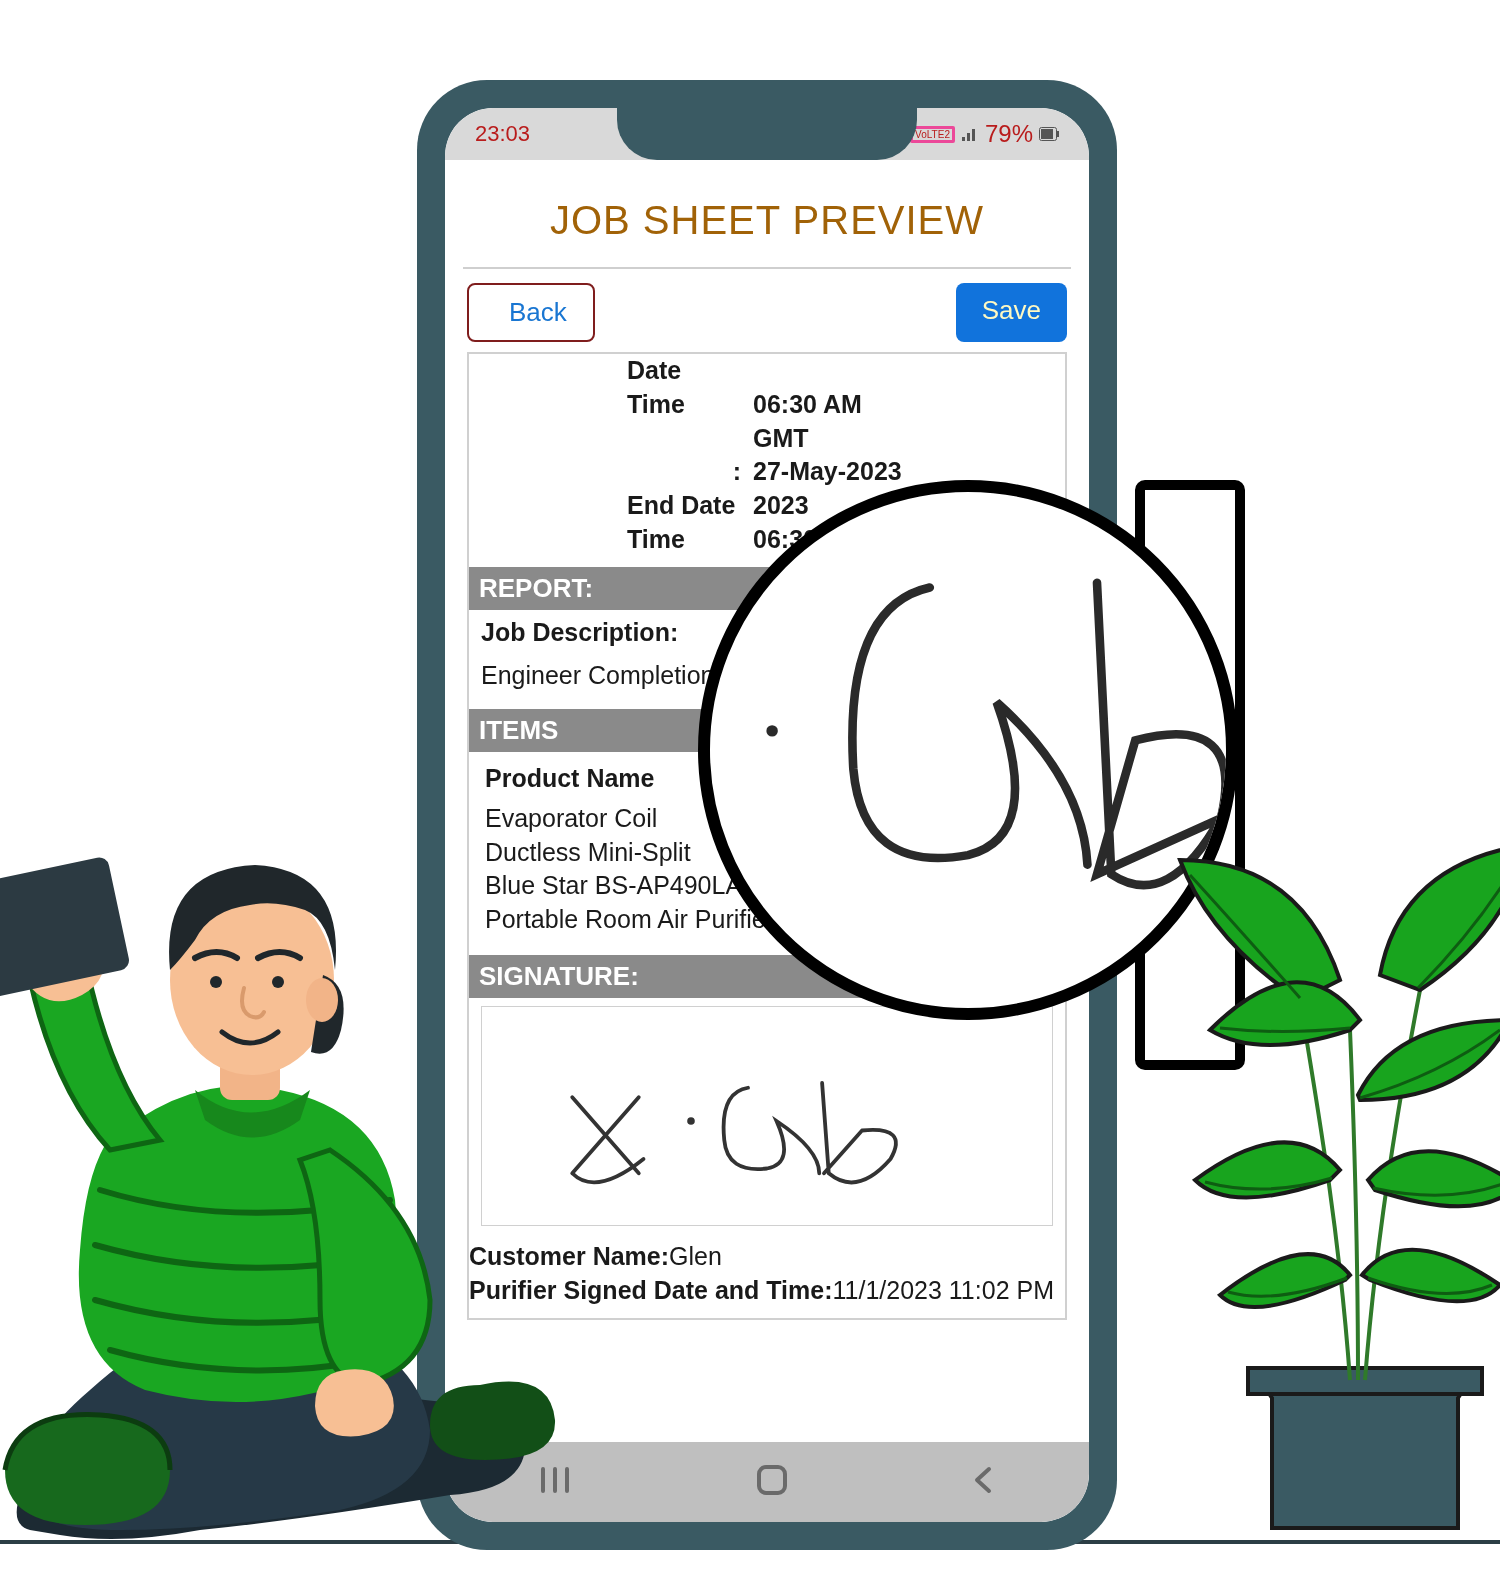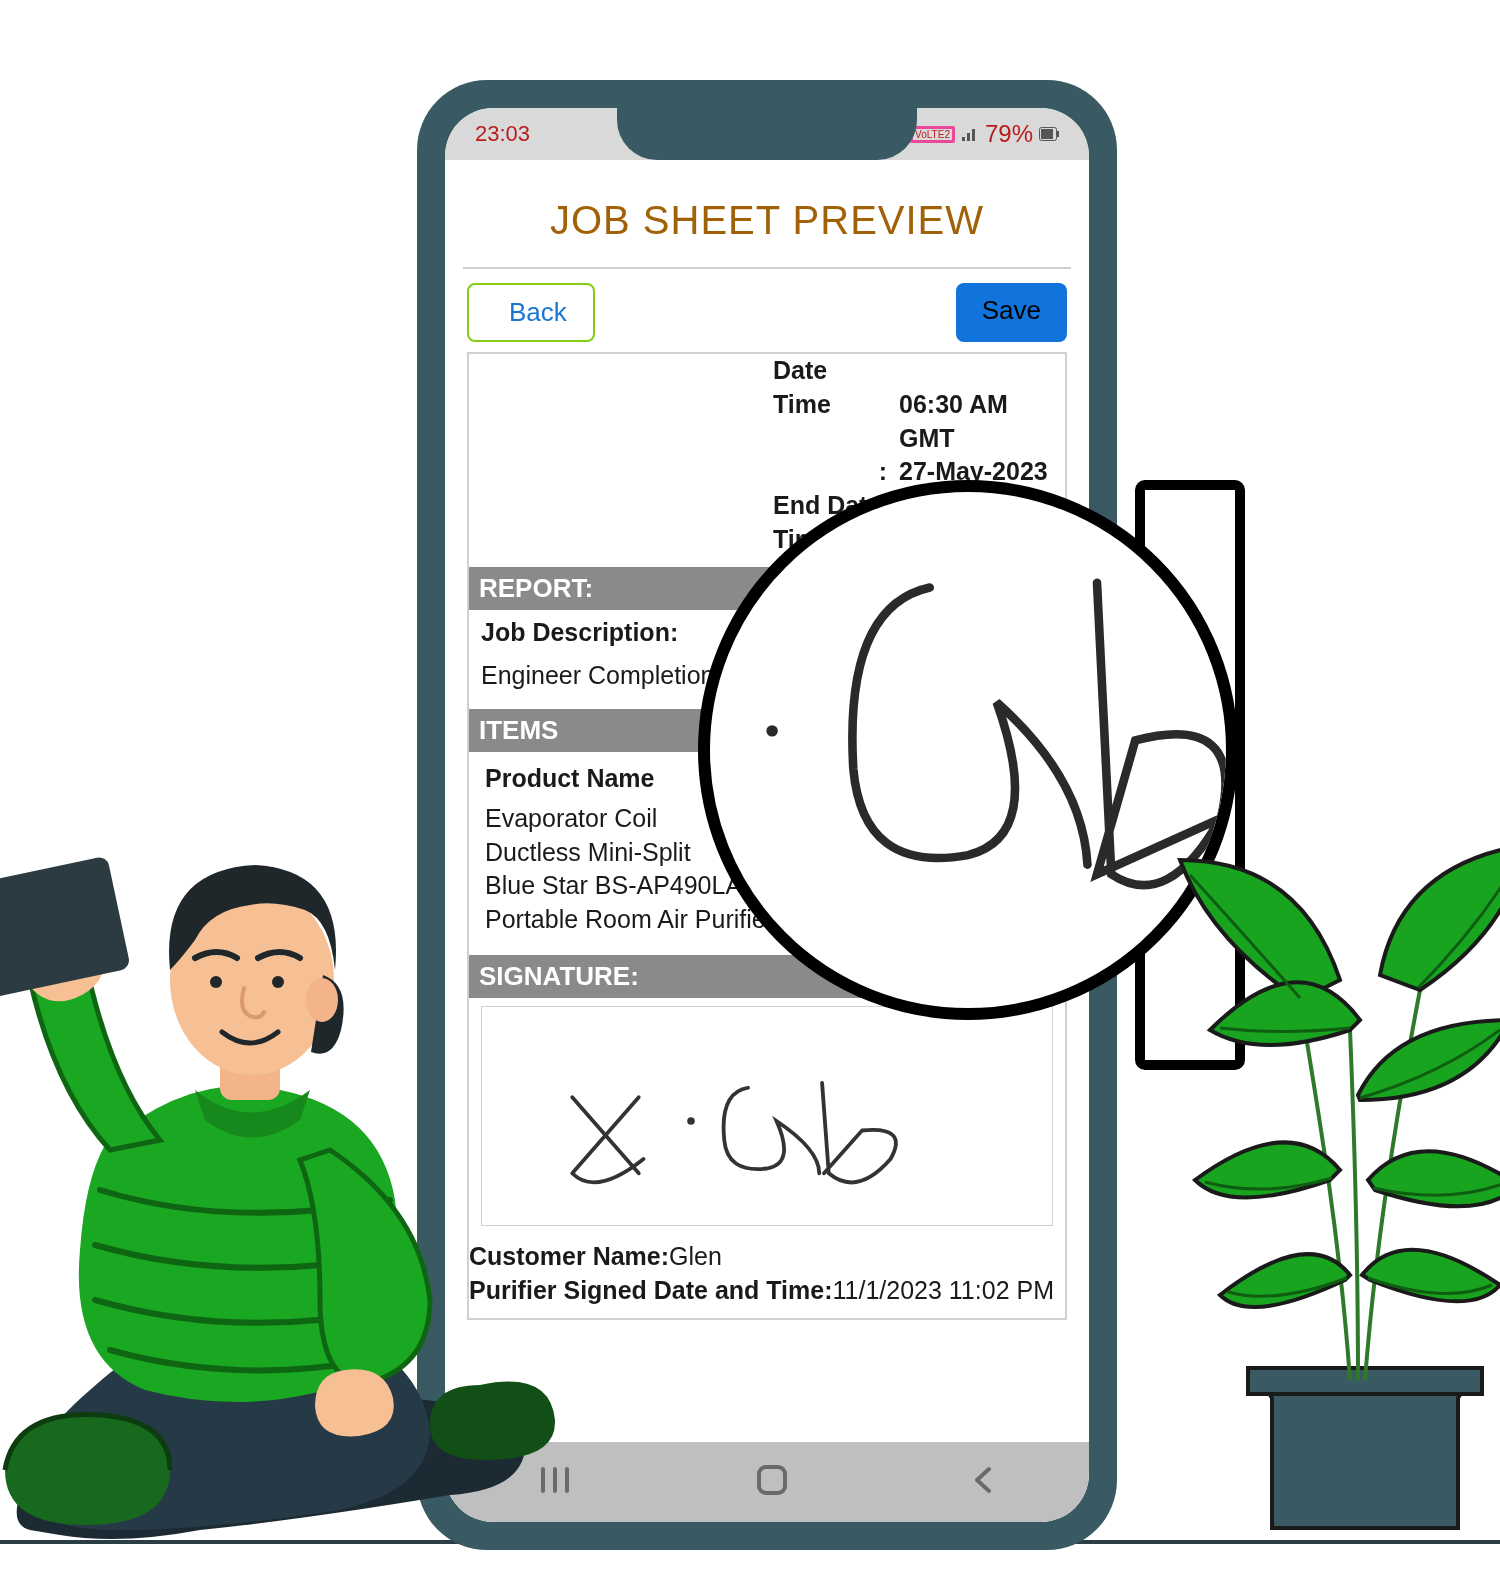--- a/index.html
+++ b/index.html
@@ -94,44 +94,44 @@
     justify-content: space-between;
     padding: 0 22px 10px;
   }
   .btn {
     padding: 12px 26px;
     border-radius: 8px;
     font-size: 26px;
     cursor: pointer;
   }
   .btn-back {
-    border: 2px solid #84cc16;
+    border: 2px solid #7f1d1d;
     color: #1976d2;
     background: #fff;
     padding-left: 40px;
   }
   .btn-save {
     background: #1173dc;
-    color: #000000;
+    color: #fef9c3;
     border: none;
     margin-left: 20px;
   }
 
   .sheet {
     margin: 0 22px;
     border: 2px solid #d0d0d0;
     background: #fff;
     font-size: 25px;
     line-height: 1.35;
     color: #1a1a1a;
   }
   .sheet-top {
     padding: 0 12px;
     display:flex;
-    justify-content:flex-end;
+    justify-content:center;
   }
   .dt-block { width: 280px; }
   .dt-row { display: flex; gap: 6px; }
   .dt-label { font-weight: 700; width: 120px; }
   .dt-val { font-weight: 700; flex:1; }
 
   .section-bar {
     background: #8a8a8a;
     color: #fff;
     font-weight: 700;

